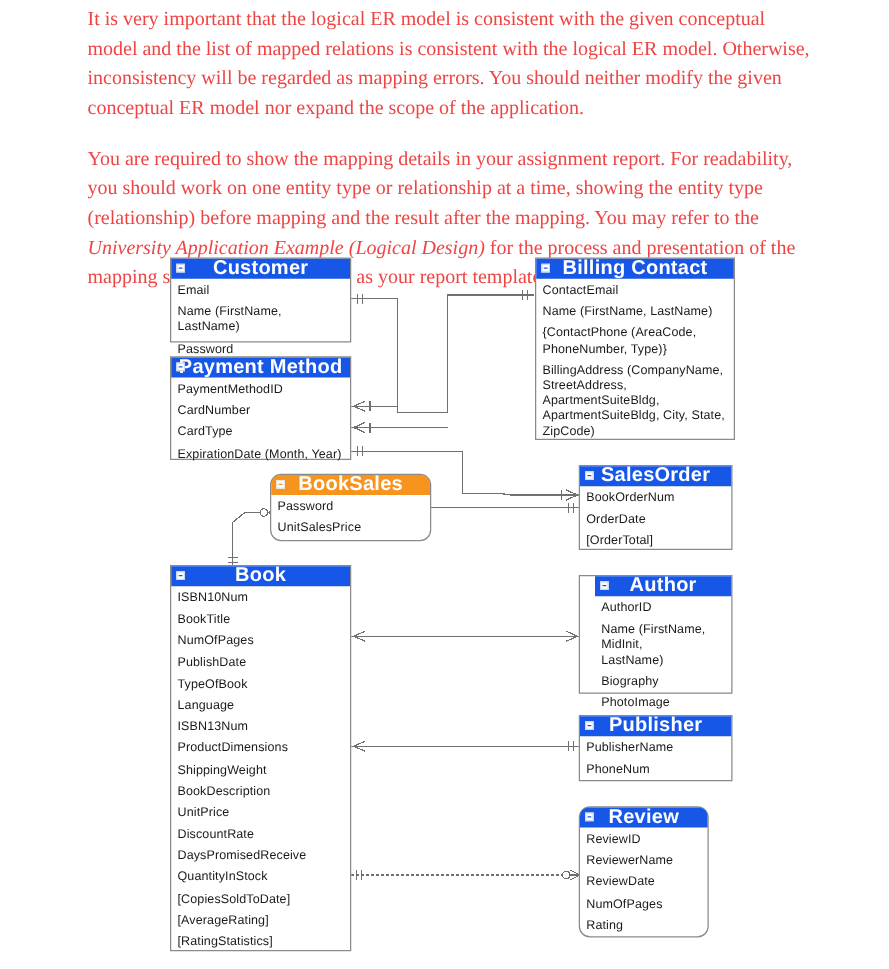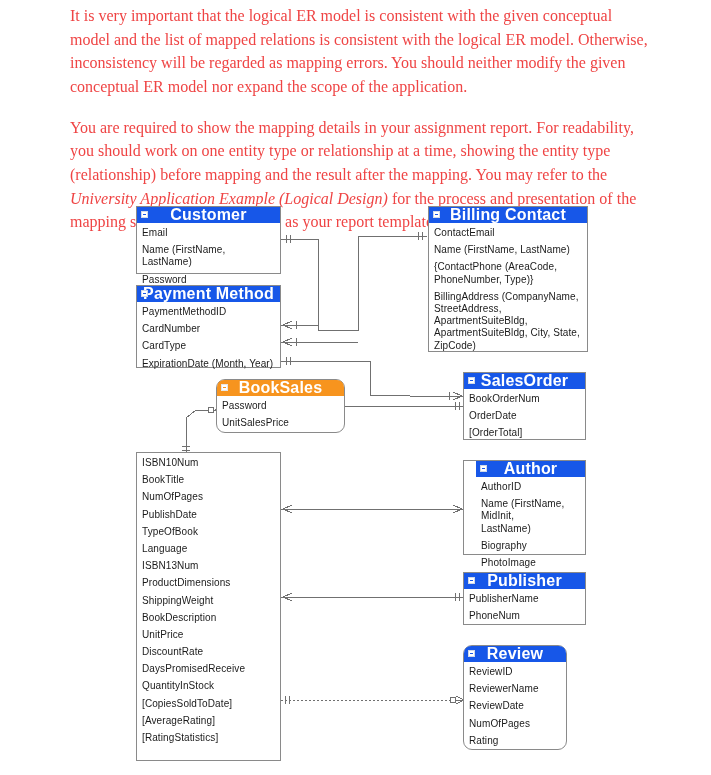--- a/index.html
+++ b/index.html
@@ -242,20 +242,24 @@
     <span>SalesOrder</span>
   </div>
   <div class="ent-body">
     <div class="attr">BookOrderNum</div>
     <div class="attr">OrderDate</div>
     <div class="attr">[OrderTotal]</div>
   </div>
 </div>
 
 <div class="entity" style="left:136px; top:452px; width:145px; height:309px;">
+  <div class="ent-header">
+    <span class="hdr-icon"></span>
+    <span>Book</span>
+  </div>
   <div class="ent-body">
     <div class="attr">ISBN10Num</div>
     <div class="attr">BookTitle</div>
     <div class="attr">NumOfPages</div>
     <div class="attr">PublishDate</div>
     <div class="attr">TypeOfBook</div>
     <div class="attr">Language</div>
     <div class="attr">ISBN13Num</div>
     <div class="attr">ProductDimensions</div>
     <div class="attr">ShippingWeight</div>

